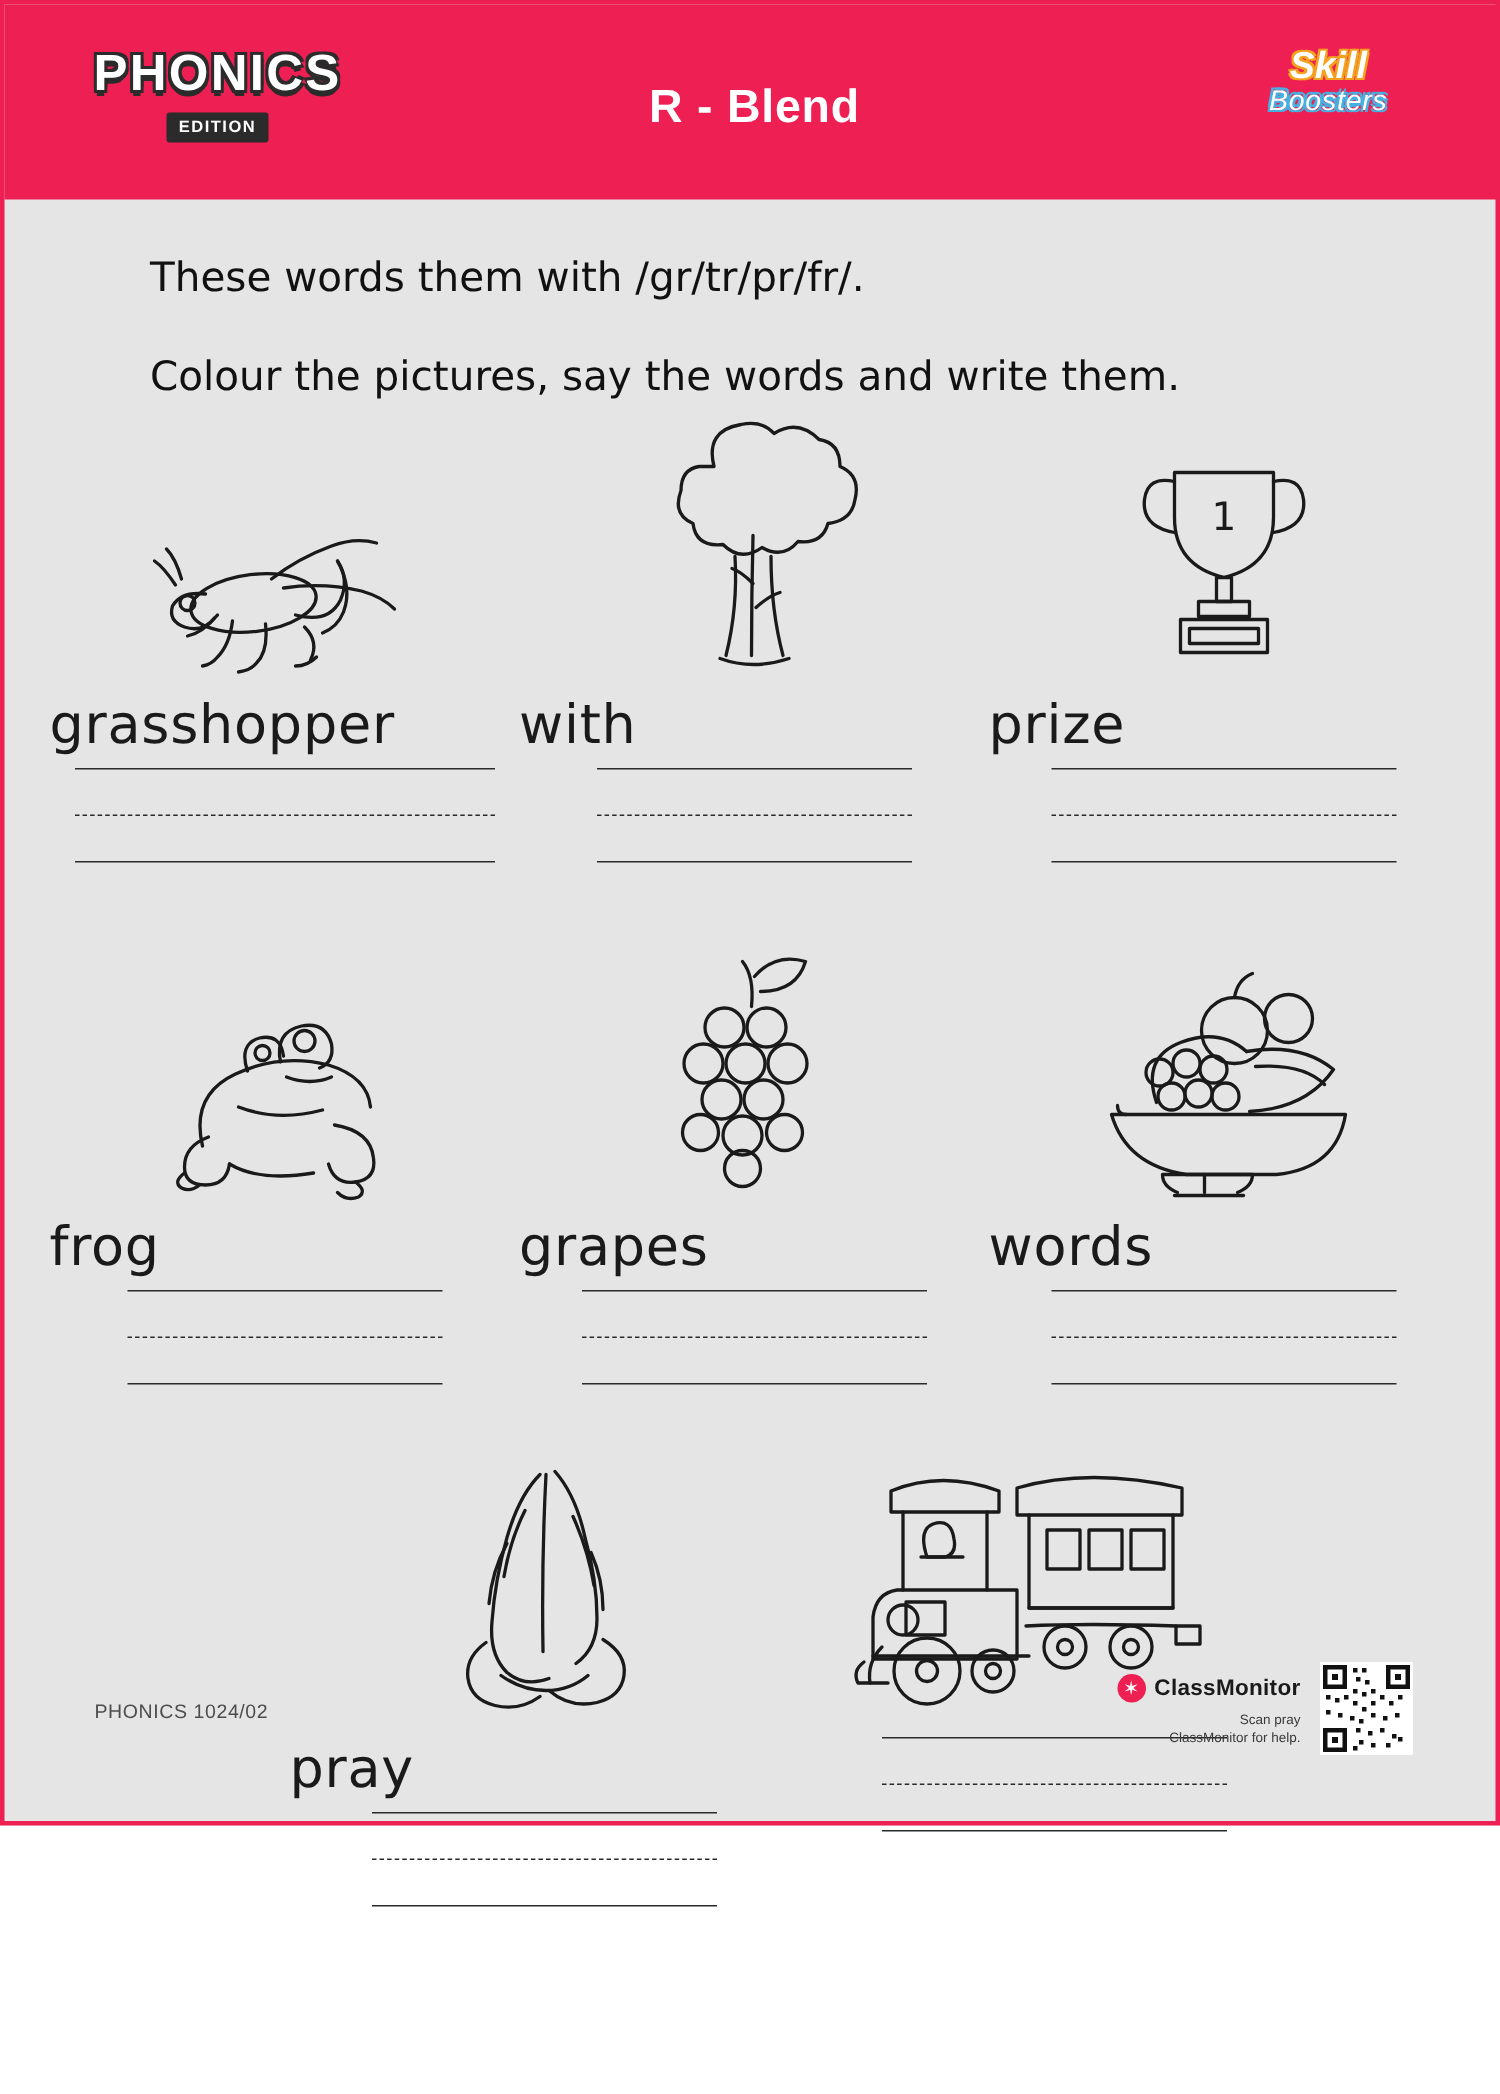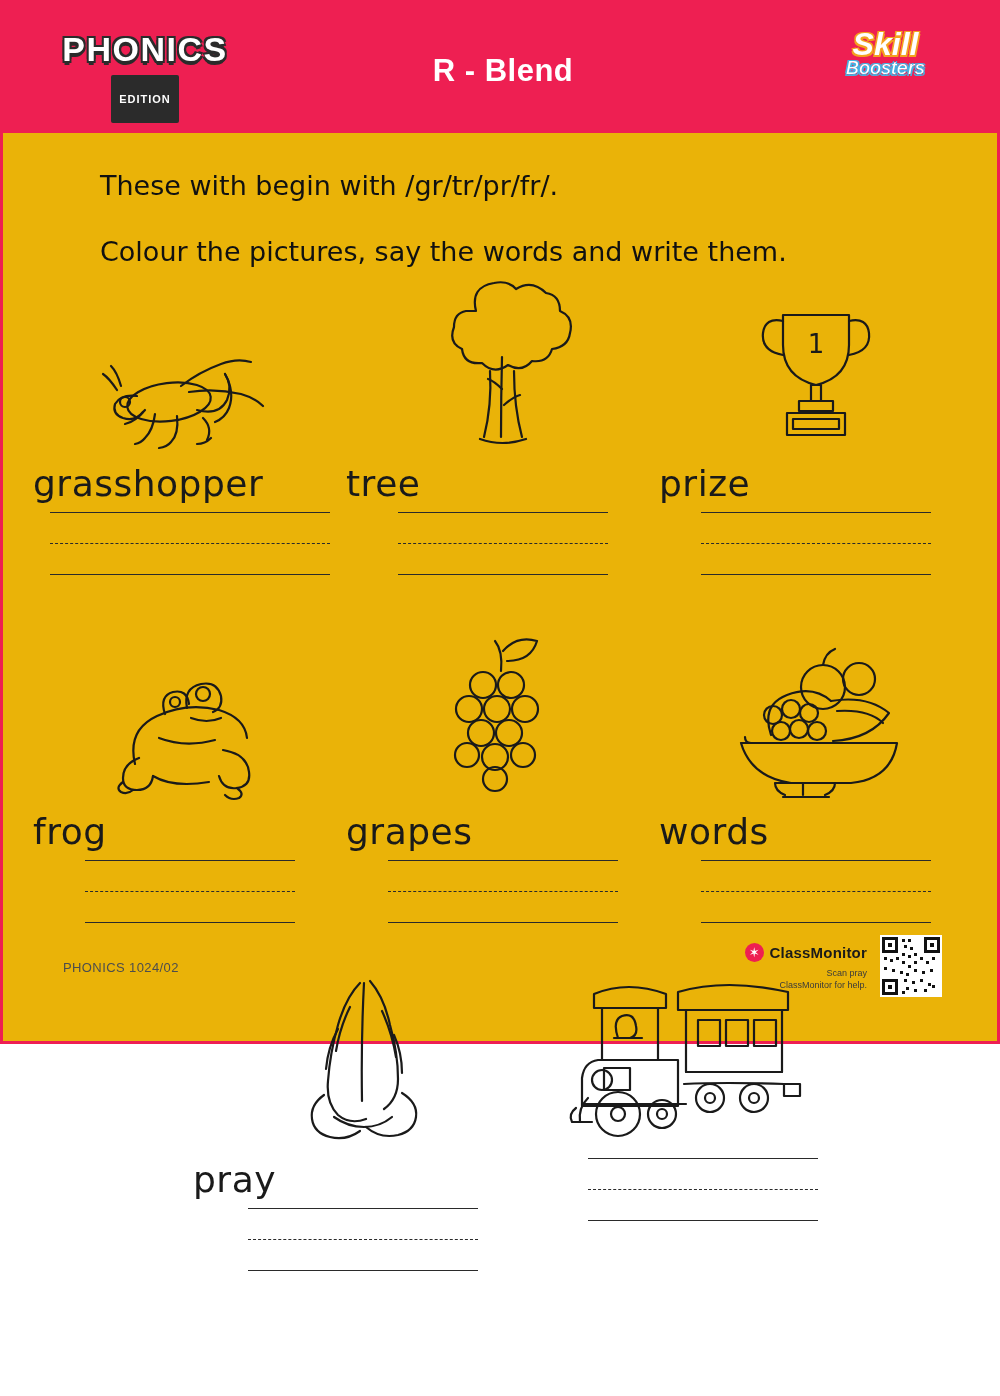--- a/index.html
+++ b/index.html
@@ -9,22 +9,22 @@
   body {
     width: 1000px;
     height: 1396px;
     background: #ffffff;
     font-family: "Liberation Sans", sans-serif;
     overflow: hidden;
   }
   .page {
     position: relative;
     width: 1000px;
-    height: 1044px;
-    background: #eab308;
+    height: 1217px;
+    background: #e5e5e5;
     box-sizing: border-box;
     border: 3px solid #ee1f52;
   }
   
   .header {
     position: absolute;
     left: 0; top: 0;
     width: 1000px;
     height: 130px;
     background: #ee1f52;
@@ -64,34 +64,34 @@
   }
   .phonics-logo .ph-edition {
     margin: 6px auto 0 auto;
     width: 68px;
     background: #2b2b2b;
     color: #ffffff;
     font-size: 11px;
     font-weight: bold;
     letter-spacing: 1px;
     text-align: center;
-    padding: 18px 0;
+    padding: 4px 0;
     border-radius: 2px;
   }
   
   .skill-logo {
     position: absolute;
     right: 55px;
     top: 28px;
     width: 125px;
     height: 72px;
     text-align: center;
   }
   .skill-logo .sk-top {
-    font-size: 32px;
+    font-size: 25px;
     font-weight: bold;
     color: #ffffff;
     font-style: italic;
     line-height: 26px;
     text-shadow:
       -1.5px -1.5px 0 #f4a11f,
        1.5px -1.5px 0 #f4a11f,
       -1.5px  1.5px 0 #f4a11f,
        1.5px  1.5px 0 #f4a11f;
   }
@@ -246,21 +246,21 @@
 
     <div class="header-title">R - Blend</div>
 
     <div class="skill-logo">
       <div class="sk-top">Skill</div>
       <div class="sk-bottom">Boosters</div>
     </div>
   </div>
 
   <div class="instructions">
-    <span>These with begin with /gr/tr/pr/fr/.</span><br>
+    <span>These words them with /gr/tr/pr/fr/.</span><br>
     <span class="line2">Colour the pictures, say the words and write them.</span>
   </div>
 
   <div class="grid">
 
     <div class="row">
 
       <div class="cell">
         <div class="art">
           <svg width="210" height="130" viewBox="0 0 210 130" fill="none" stroke="#1a1a1a" stroke-width="2.2" stroke-linecap="round" stroke-linejoin="round">
@@ -293,21 +293,21 @@
           <svg width="170" height="185" viewBox="0 0 170 185" fill="none" stroke="#1a1a1a" stroke-width="2.2" stroke-linecap="round" stroke-linejoin="round">
             <path d="M58 40 q-6 -24 18 -28 q14 -3 22 6 q16 -10 30 4 q14 2 14 18 q14 6 10 22 q-2 14 -18 16 q-4 14 -20 12 q-10 12 -24 4 q-14 10 -26 -2 q-18 2 -20 -14 q-14 -6 -8 -22 q0 -14 12 -16 z"></path>
             <path d="M72 100 q2 34 -6 66"></path>
             <path d="M96 100 q0 36 8 66"></path>
             <path d="M84 86 q-1 40 -1 80"></path>
             <path d="M84 118 q-8 -8 -14 -10"></path>
             <path d="M86 134 q9 -8 16 -10"></path>
             <path d="M62 168 q22 8 46 0"></path>
           </svg>
         </div>
-        <div class="word">tree</div>
+        <div class="word">with</div>
         <div class="lines">
           <div class="line-solid"></div>
           <div class="line-dashed"></div>
           <div class="line-solid2"></div>
         </div>
       </div>
 
       <div class="cell">
         <div class="art">
           <svg width="170" height="165" viewBox="0 0 170 165" fill="none" stroke="#1a1a1a" stroke-width="2.2" stroke-linecap="round" stroke-linejoin="round">

